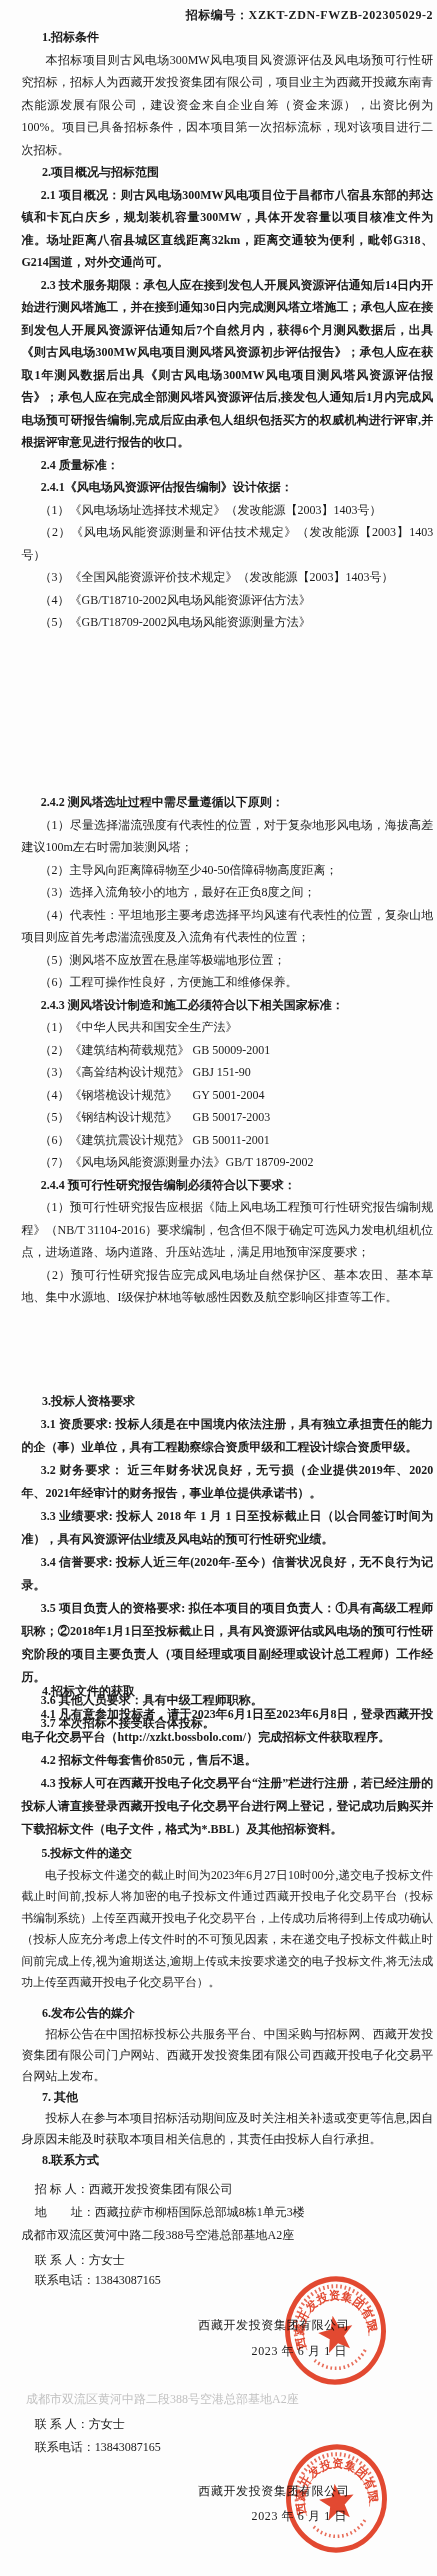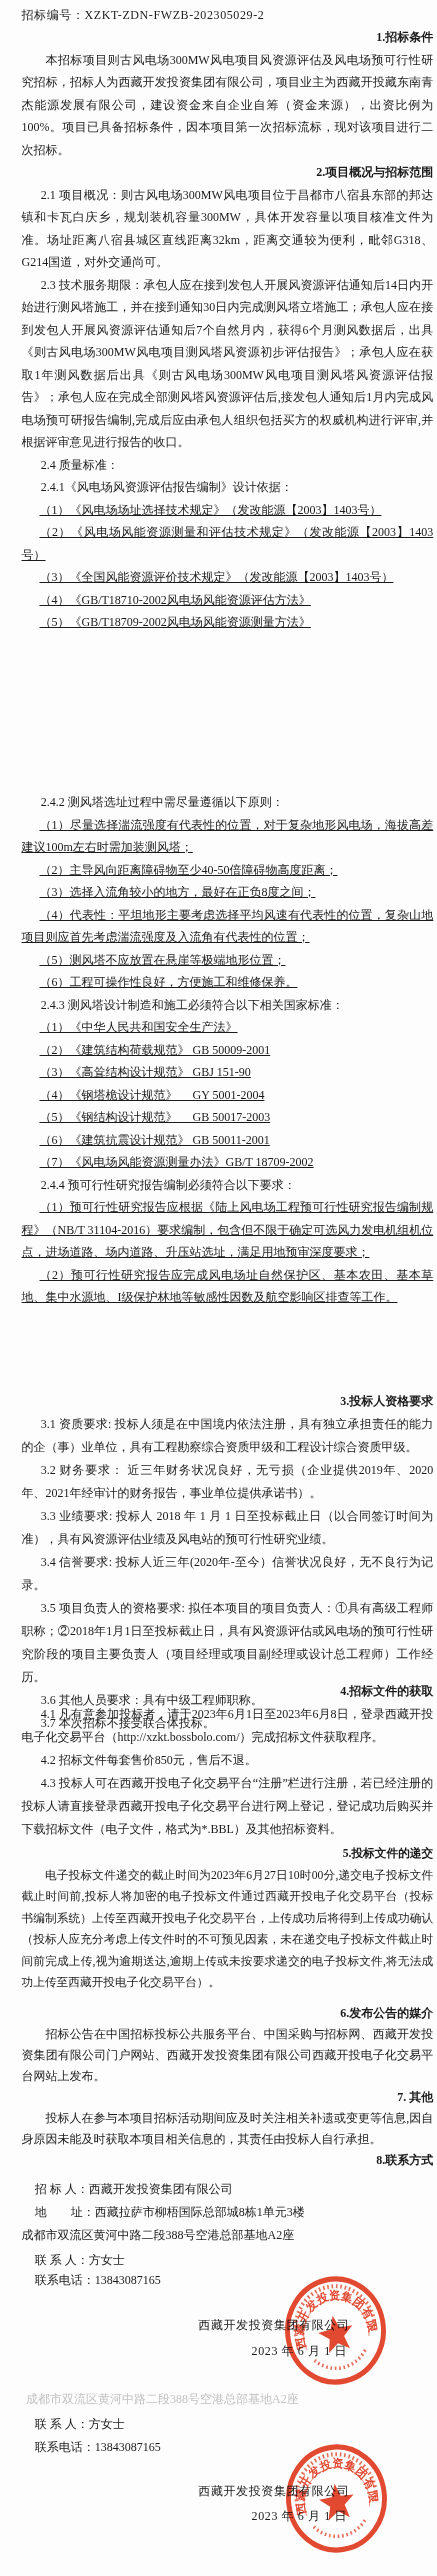--- a/index.html
+++ b/index.html
@@ -11,25 +11,25 @@
     color:#1b1b1b;
     overflow:hidden;
   }
   .chunk{
     position:absolute;left:0;width:437px;
     padding:0 3.8px 0 21.5px;box-sizing:border-box;
     overflow:hidden;
     font-size:12px;
   }
   .chunk div{margin:0;}
-  .title{text-align:left;text-indent:0;font-weight:400;letter-spacing:0.6px;}
-  .h{font-weight:bold;text-indent:1.7em;text-align:right;}
+  .title{text-align:right;text-indent:0;font-weight:700;letter-spacing:0.6px;}
+  .h{font-weight:bold;text-indent:1.7em;text-align:left;}
   .p{text-indent:2em;text-align:justify;}
-  .sub{text-indent:1.6em;text-align:justify;}
-  .li{text-indent:1.5em;text-align:justify;text-decoration:underline;}
+  .sub{text-indent:1.6em;text-align:justify;font-weight:bold;}
+  .li{text-indent:1.5em;text-align:justify;}
   .sig{
     position:absolute;left:0;top:2173px;width:352px;height:403px;
     font-size:12px;
   }
   .sig-line{
     position:absolute;left:21.5px;width:412px;
     text-indent:13.3px;white-space:nowrap;
   }
   .print-line{
     position:absolute;white-space:nowrap;letter-spacing:0.6px;

